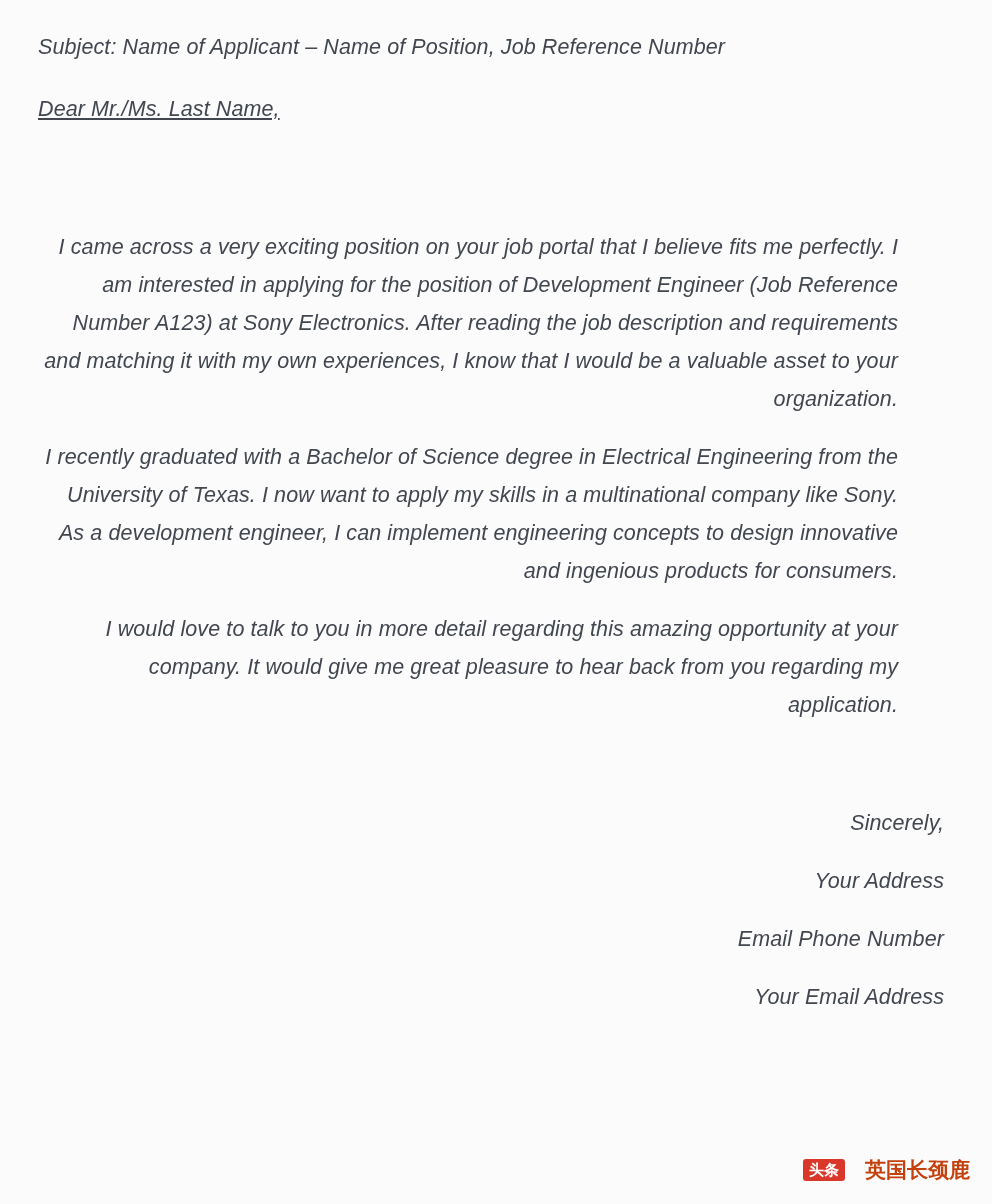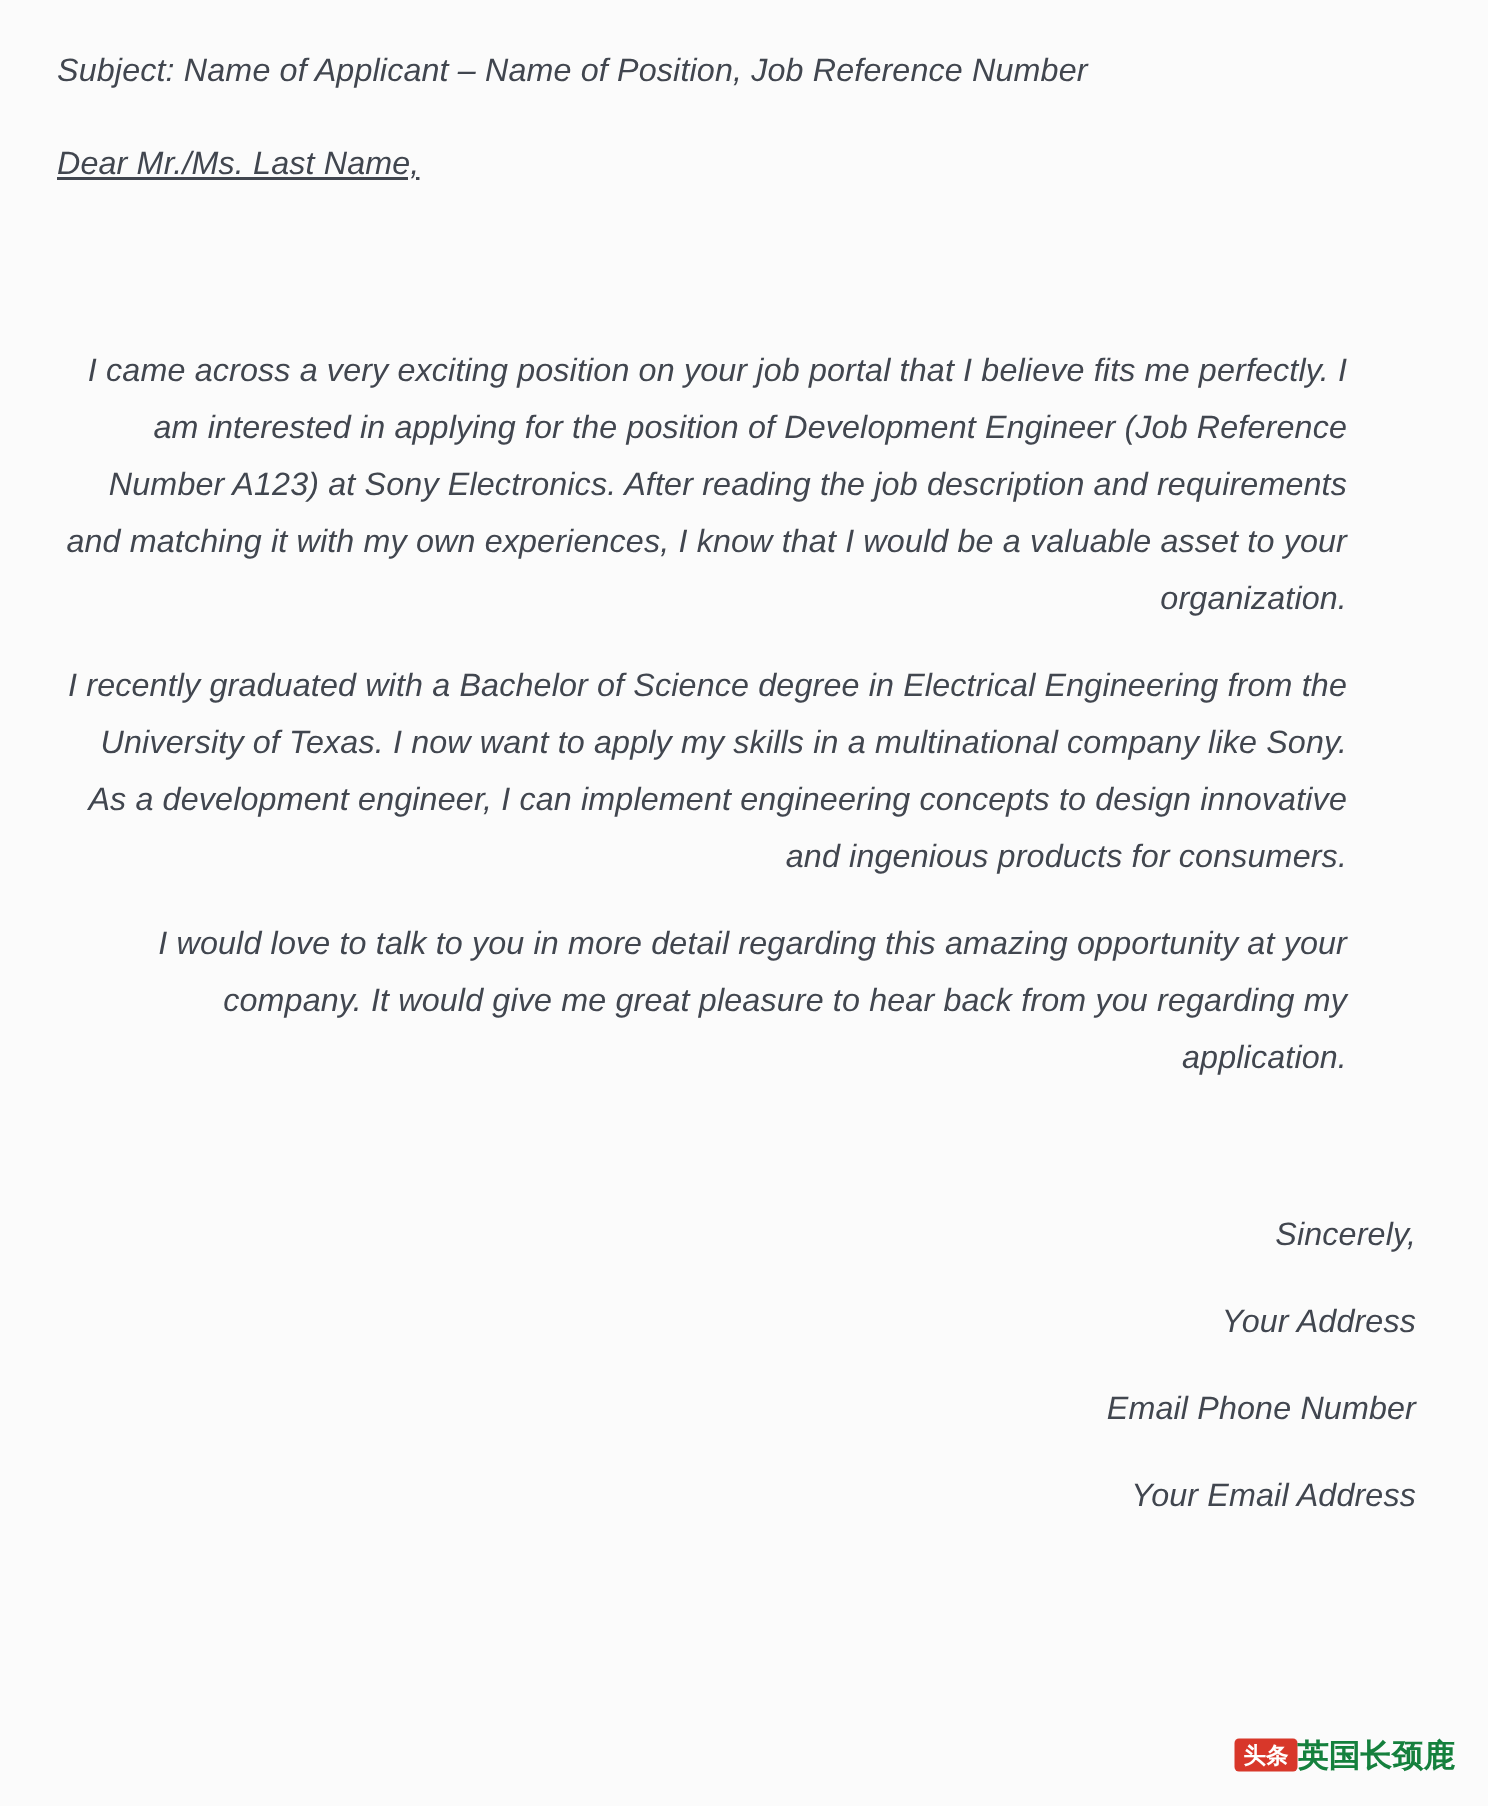--- a/index.html
+++ b/index.html
@@ -53,40 +53,40 @@
     letter-spacing: 0.1px;
     color: #41464f;
     margin: 0 0 20px 0;
   }
   .watermark {
     position: absolute;
     right: 22px;
     bottom: 20px;
     display: flex;
     align-items: center;
-    gap: 0;
+    gap: 20px;
     font-size: 20px;
     color: #3a3a3a;
     font-family: "DejaVu Sans", sans-serif;
   }
   .wm-logo {
     display: inline-block;
     background: #d8372a;
     color: #ffffff;
     font-size: 15px;
     font-weight: bold;
     padding: 3px 6px;
     border-radius: 3px;
     line-height: 1.1;
     letter-spacing: 0px;
   }
   .wm-text {
     font-size: 21px;
     font-weight: bold;
-    color: #15803d;
+    color: #c2410c;
   }
 </style>
 </head>
 <body>
 
 <div class="page">
 
   <p class="para subject">Subject: Name of Applicant – Name of Position, Job Reference Number</p>
 
   <p class="para salutation">Dear Mr./Ms. Last Name,</p>

